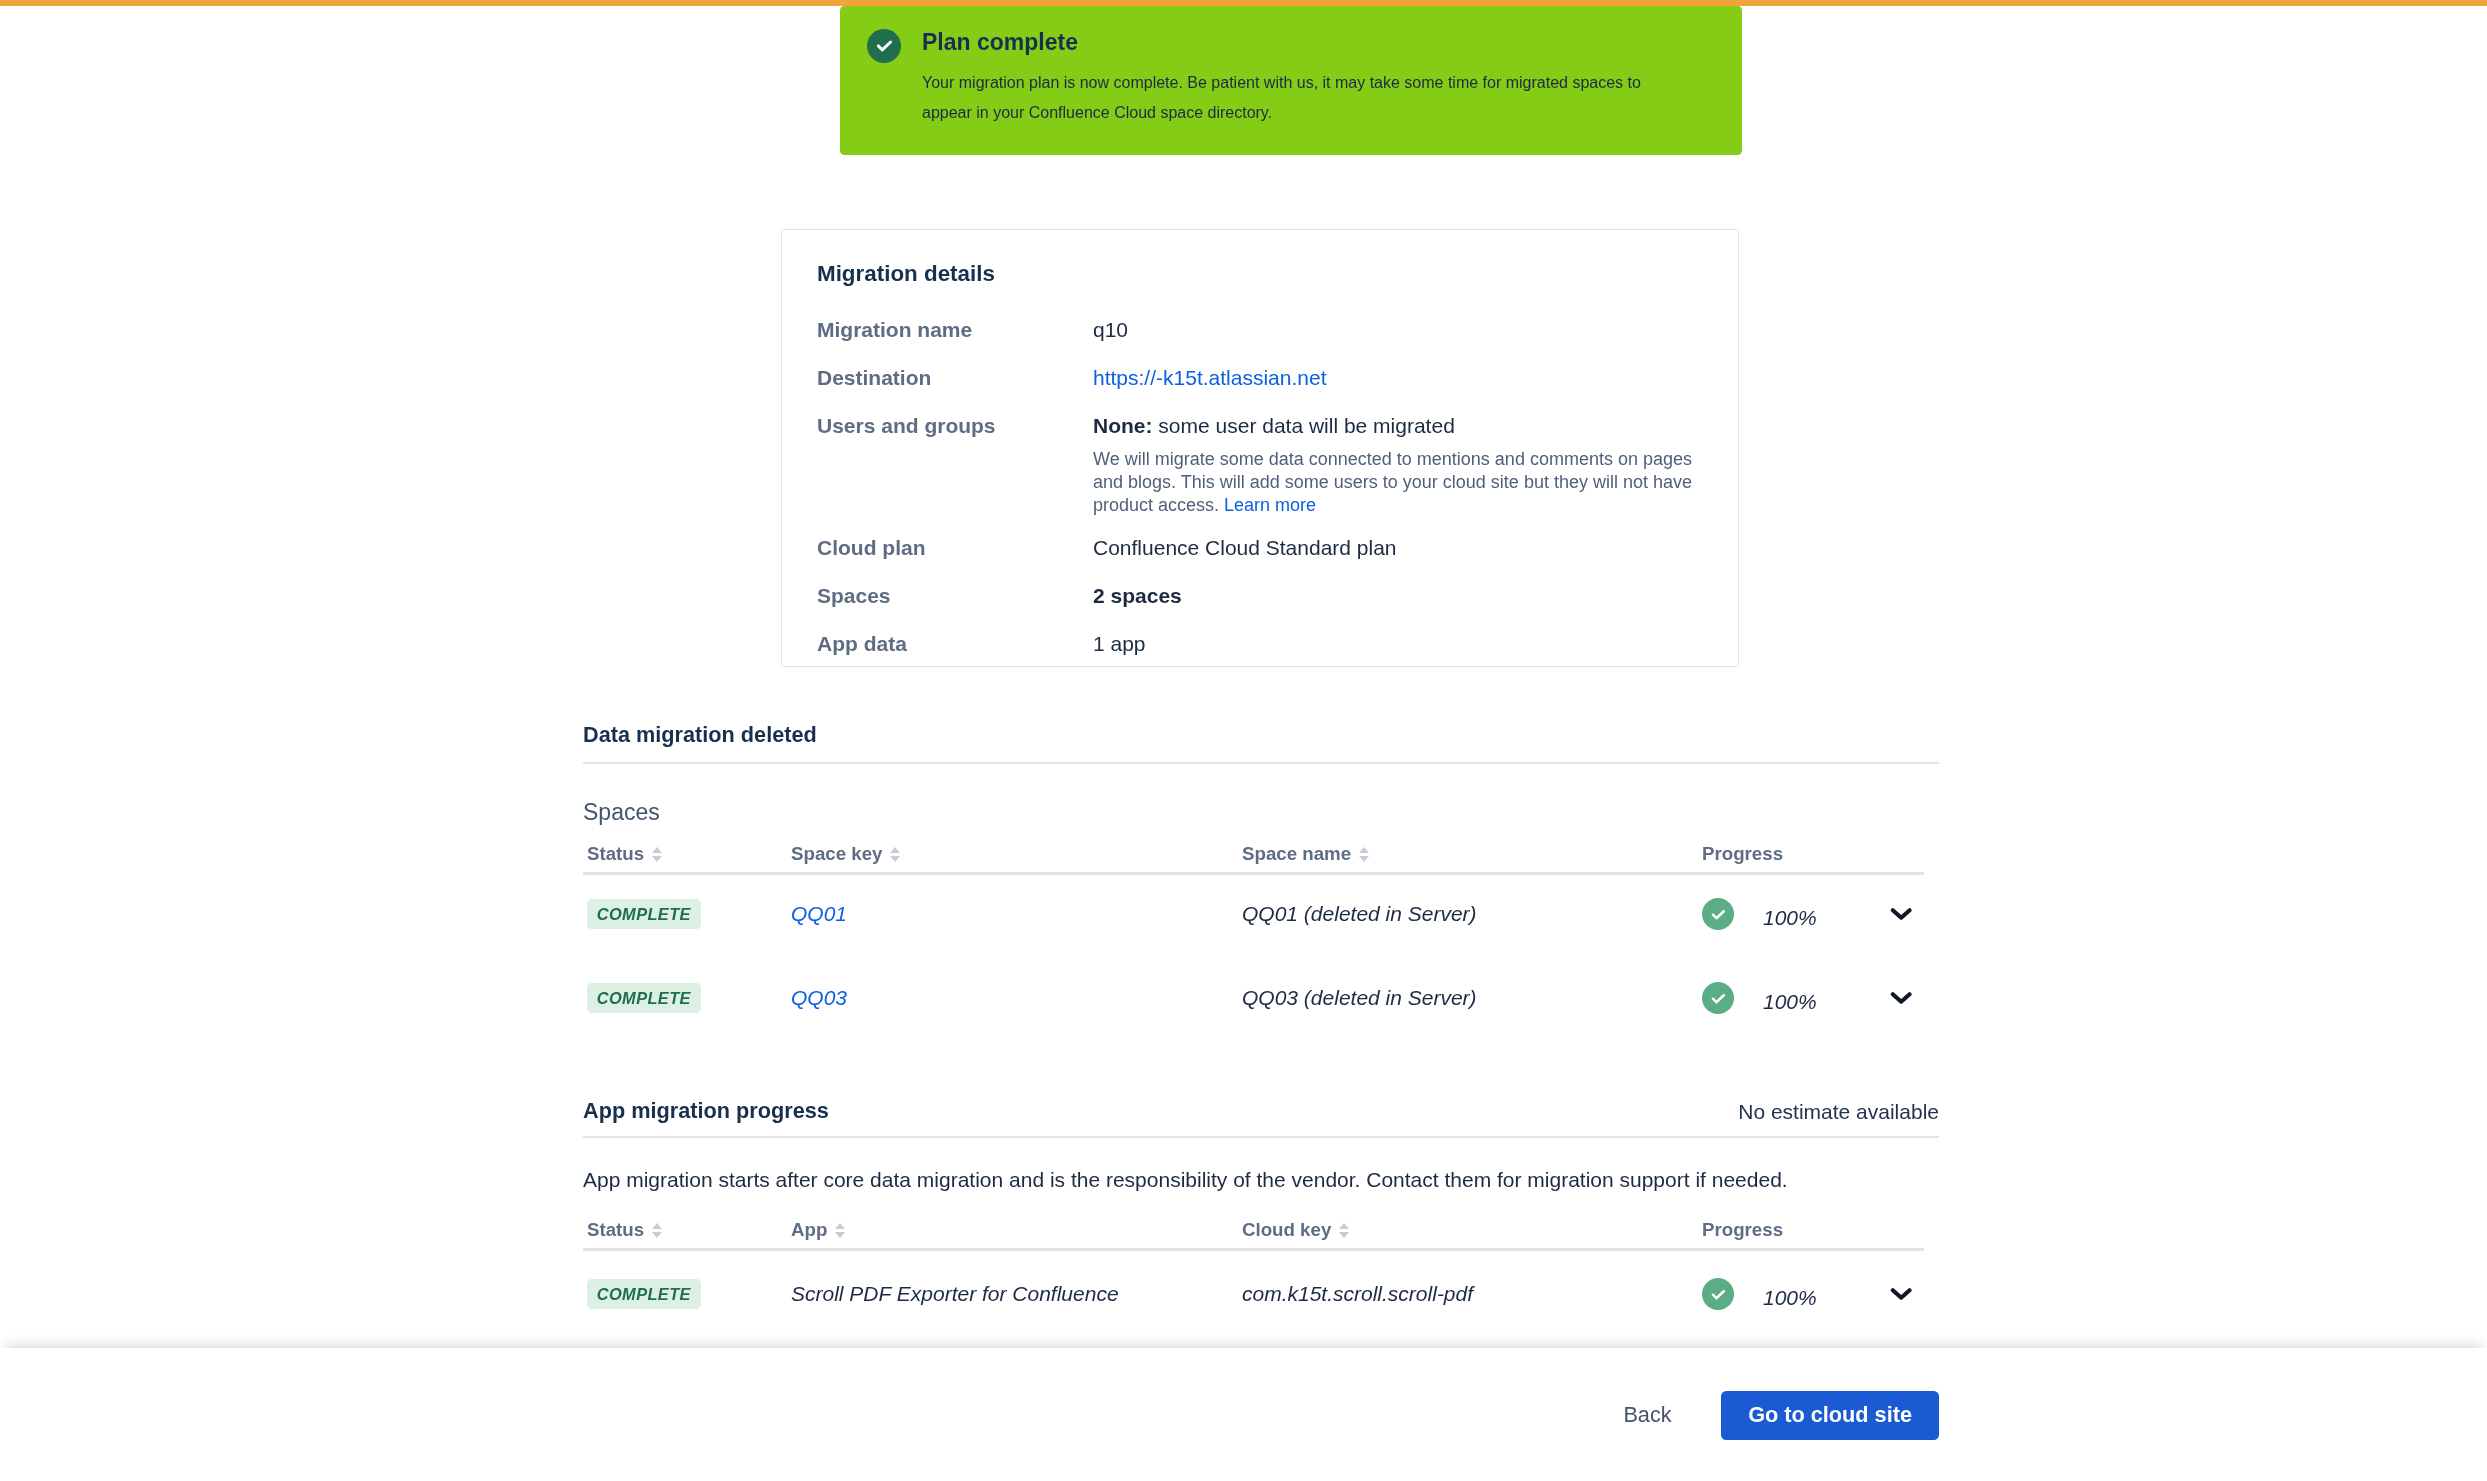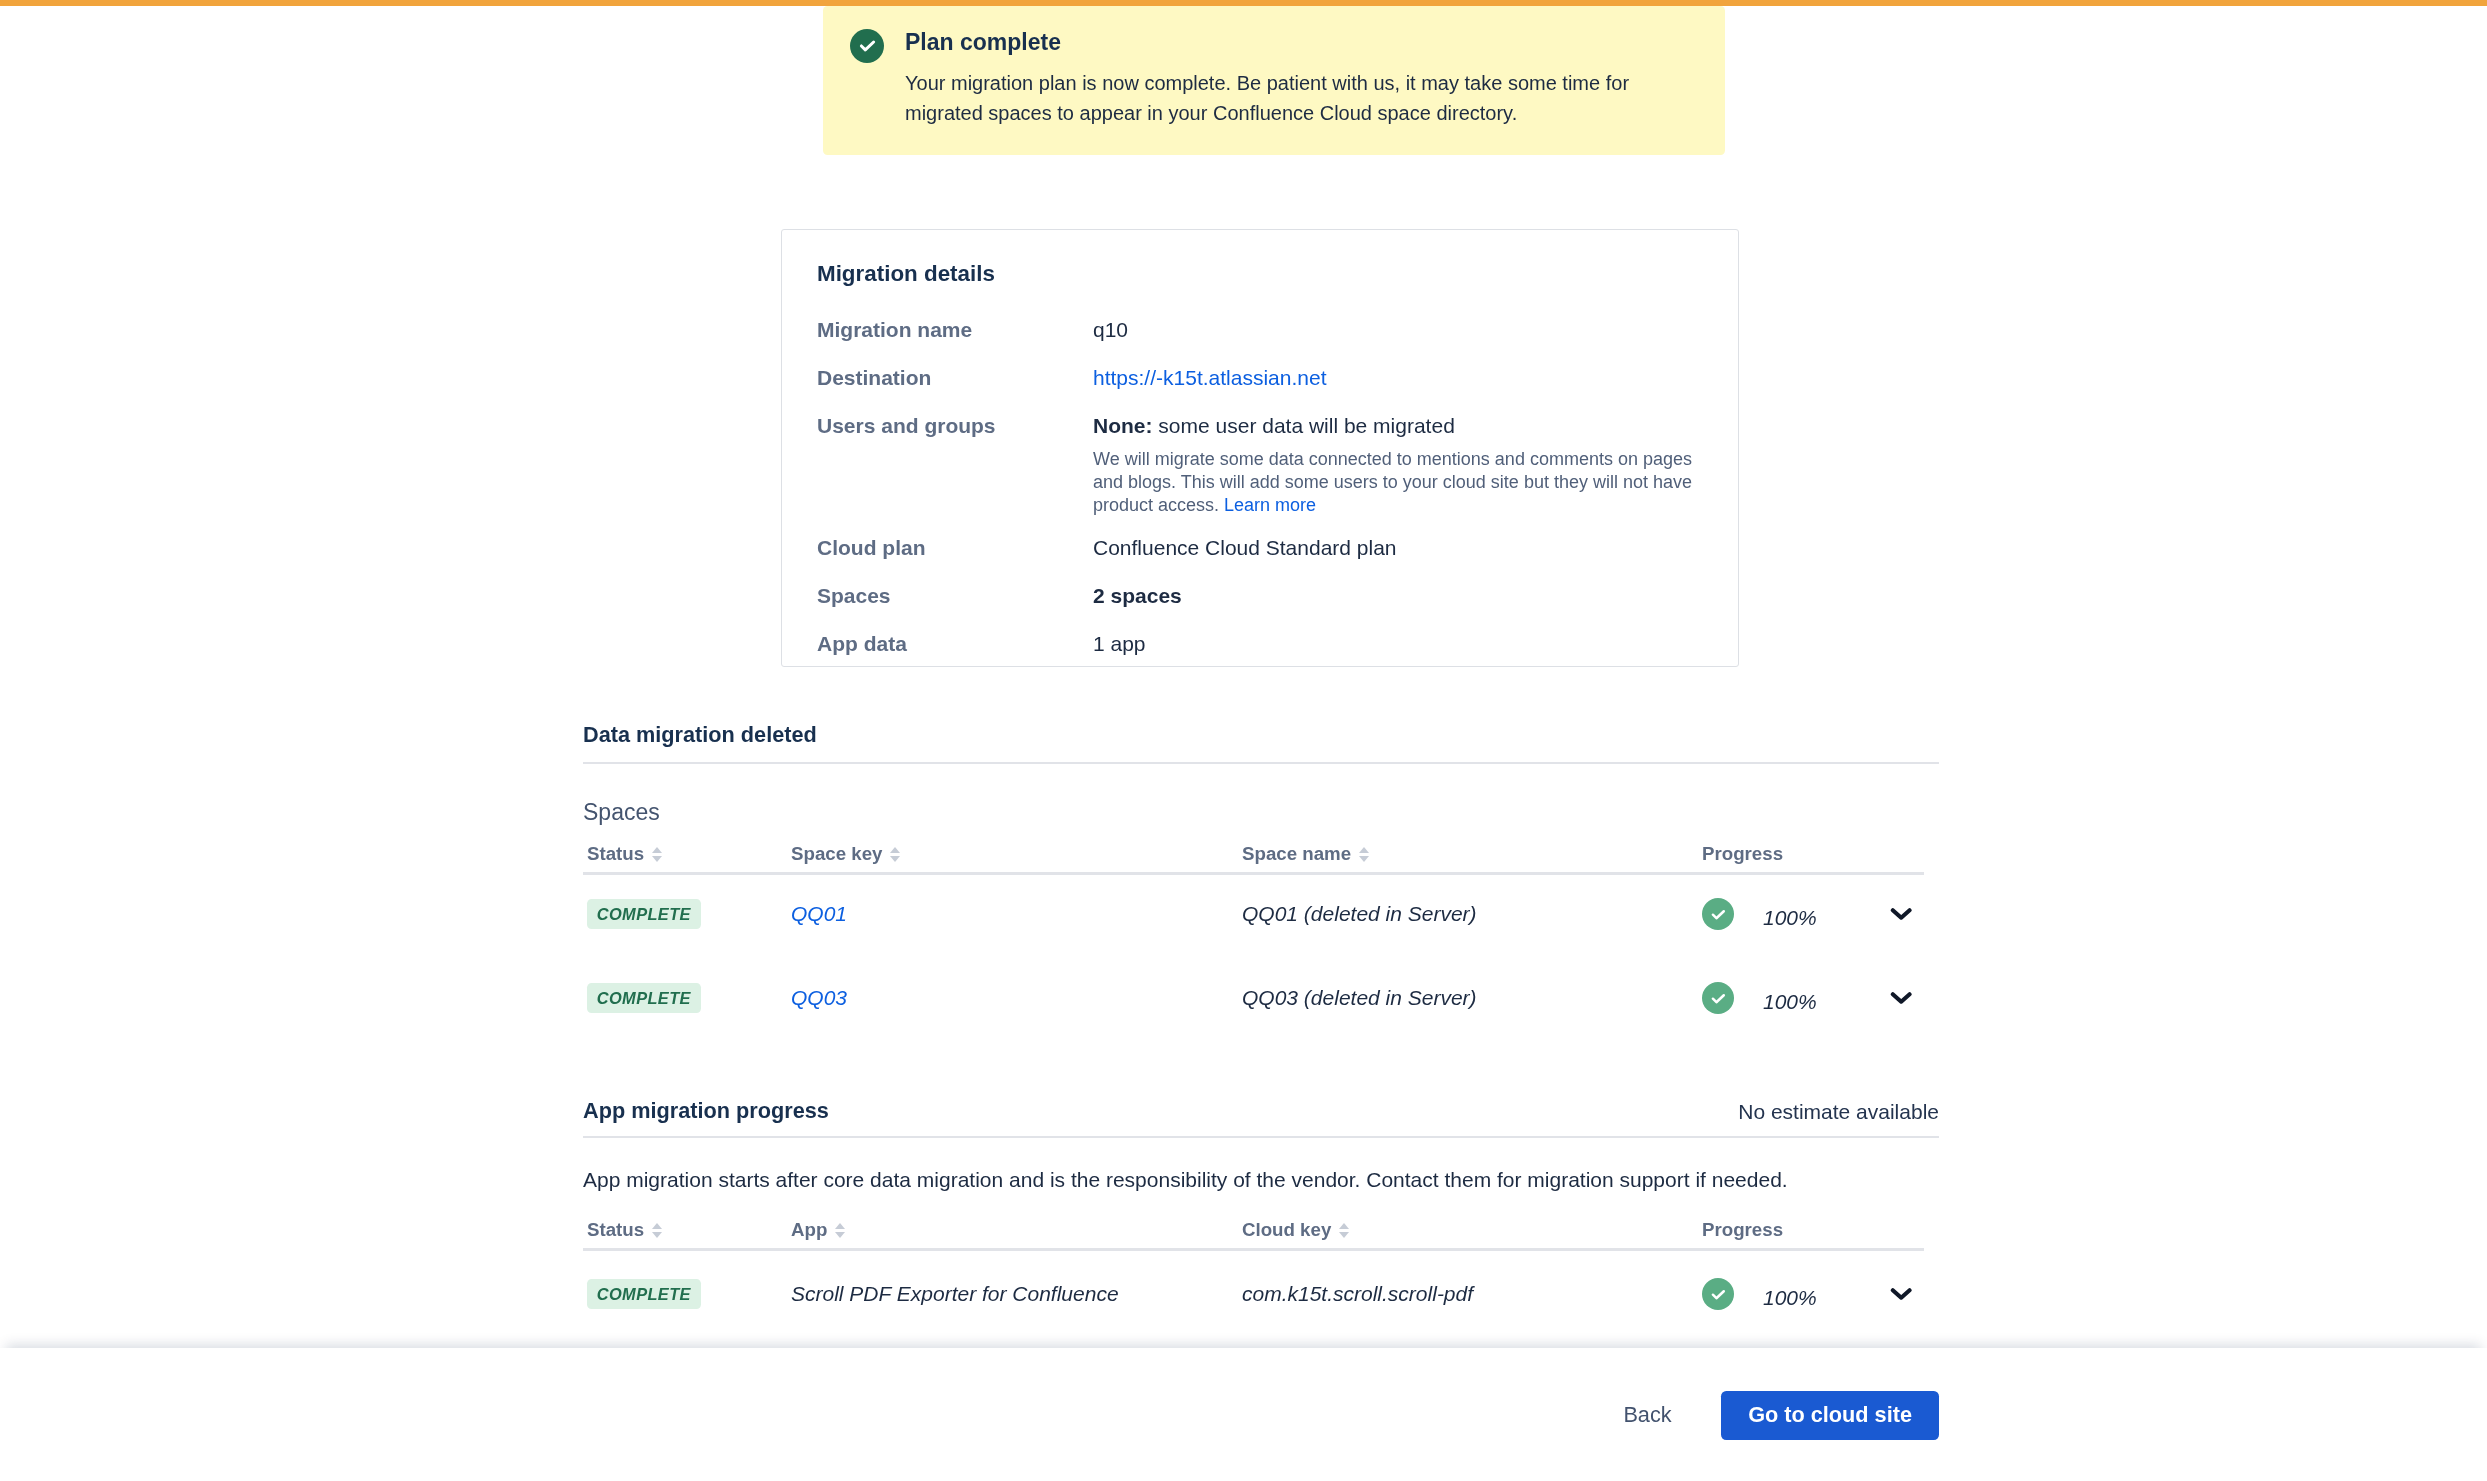--- a/index.html
+++ b/index.html
@@ -4,26 +4,26 @@
 <style>
   * { margin:0; padding:0; box-sizing:border-box; }
   html,body { width:2487px; height:1482px; background:#ffffff;
     font-family:"Liberation Sans","DejaVu Sans",sans-serif; color:#1d2b42; }
   .page { position:relative; width:2487px; height:1482px; overflow:hidden; background:#fff; }
 
   
   .topbar { position:absolute; left:0; top:0; width:2487px; height:6px; background:#f1a43c; }
 
   
-  .banner { position:absolute; left:823px; top:6px; width:902px; height:149px;
-    background:#fef9c3; border-radius:4.5px; padding:21px 33px 21px 27px; display:flex; gap:21px; }
+  .banner { position:absolute; left:840px; top:6px; width:902px; height:149px;
+    background:#84cc16; border-radius:4.5px; padding:21px 33px 21px 27px; display:flex; gap:21px; }
   .banner-icon { flex:0 0 auto; width:34px; height:34px; border-radius:50%;
     background:#216e4e; display:flex; align-items:center; justify-content:center; margin-top:1.5px; }
   .banner-title { font-size:23px; font-weight:600; color:#18304f; line-height:30px; margin-bottom:11.2px; }
-  .banner-body { font-size:20px; line-height:30px; color:#1d2b42; max-width:762px; }
+  .banner-body { font-size:16px; line-height:30px; color:#1d2b42; max-width:762px; }
 
   
   .card { position:absolute; left:781px; top:229px; width:958px; height:438px;
     background:#fff; border:1.5px solid #dde0e5; border-radius:3px; padding:31px 36px 0 35px; }
   .card-title { font-size:22.4px; font-weight:700; color:#18304f; margin-bottom:31px; }
   .drow { display:flex; margin-bottom:24px;gap:28px; }
   .drow-label { width:248px; flex:0 0 aupx; flex:0 0 248px; font-size:21px; font-weight:600; color:#5e6c84; }
   .drow-value { font-size:21px; color:#1d2b42; }
   .drow-value.bold { font-weight:700; }
   .drow-value a, .text-link { color:#0c5fe0; text-decoration:none; }

